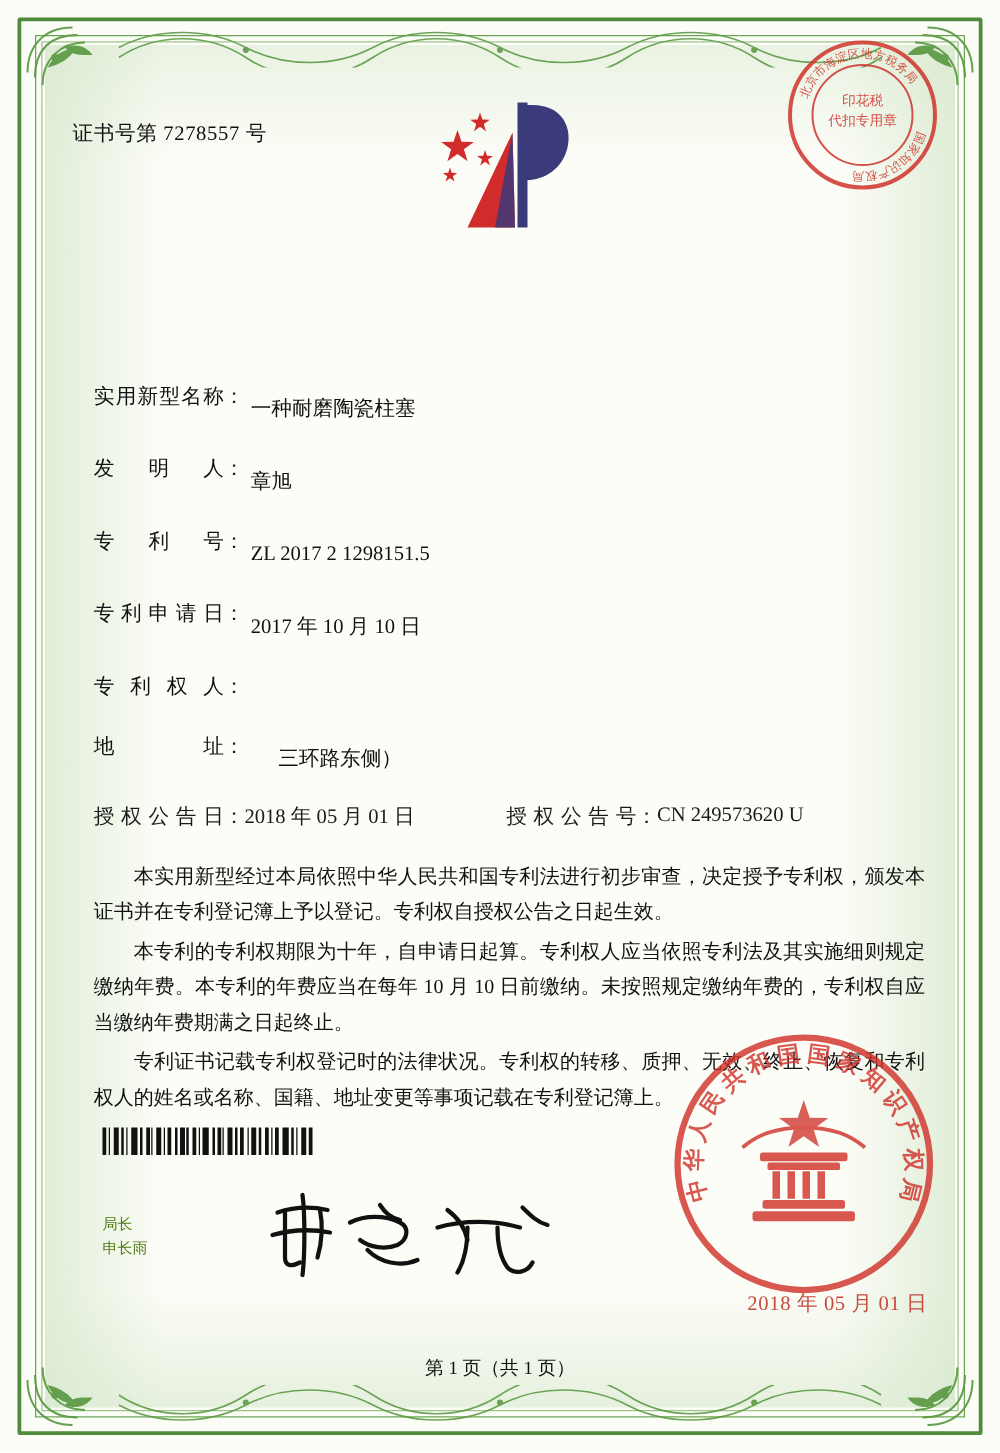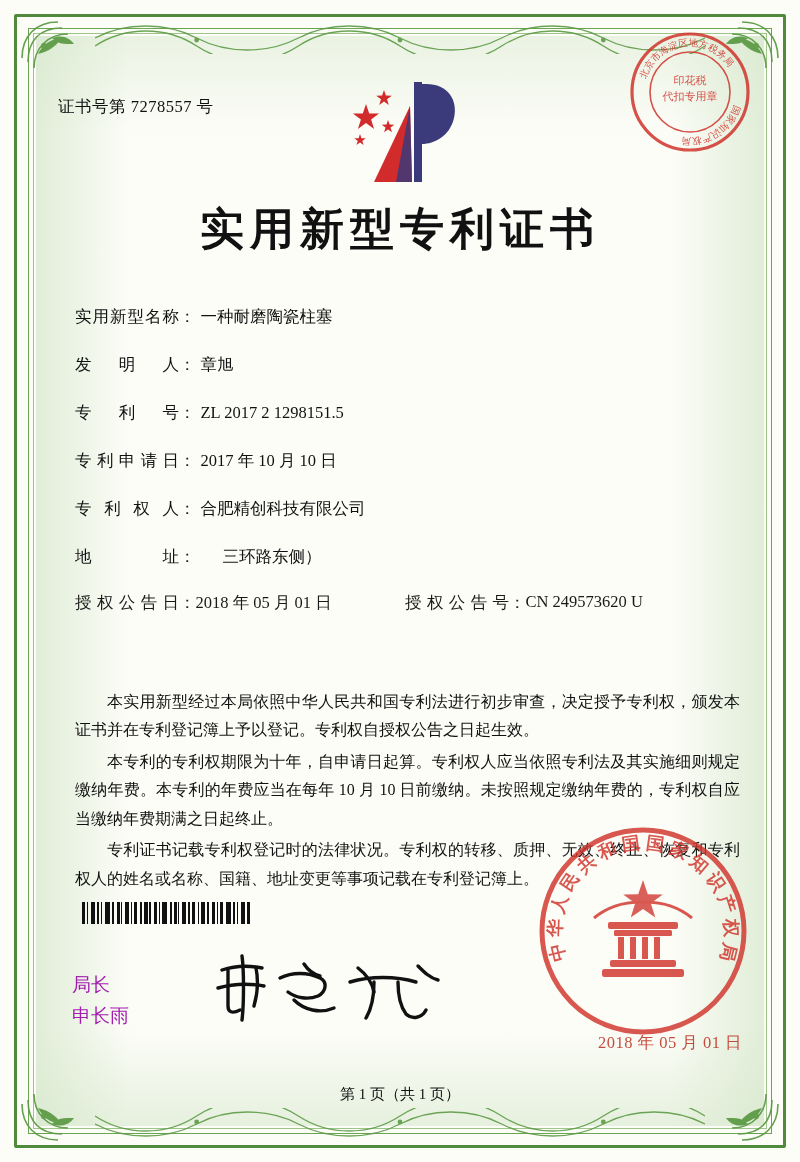--- a/index.html
+++ b/index.html
@@ -137,20 +137,21 @@
     text-align-last: justify;
     color: #111;
   }
   .field .colon {
     flex: 0 0 auto;
     padding-right: 5px;
   }
   .field .value {
     flex: 1 1 auto;
     color: #111;
+    margin-top: 10px;
   }
   .field .value .line2 { display: block; margin-left: 22px; }
 
   
   .grant-row {
     display: flex;
     align-items: flex-start;
     font-size: 16.5px;
     margin-bottom: 8px;
   }
@@ -203,25 +204,25 @@
   }
   .barcode i {
     display: block;
     background: #111;
     height: 100%;
   }
 
   
   .sign-label {
     position: absolute;
-    left: 32px;
+    left: 42px;
     top: 930px;
-    font-size: 19px;
+    font-size: 12px;
     line-height: 1.62;
-    color: #a21caf;
+    color: #4d7c0f;
   }
   .sign-label div { white-space: nowrap; }
 
   .handwriting {
     position: absolute;
     left: 168px;
     top: 908px;
     width: 260px;
     height: 80px;
   }
@@ -348,21 +349,20 @@
         <path d="M88 4 L96 4 L96 104 L88 104 Z" fill="#3b3a7a"></path>
         <path d="M84 28 L86 104 L48 104 Z" fill="#d22b2b"></path>
         <path d="M84 28 L86 104 L70 104 Z" fill="#3b3a7a" opacity=".85"></path>
         <path d="M40 26 l3.2 9.4 9.9 .1 -8 5.9 3 9.5 -8.1-5.8 -8.1 5.8 3-9.5 -8-5.9 9.9-.1z" fill="#d22b2b"></path>
         <path d="M58 12 l1.9 5.6 5.9 .1 -4.8 3.5 1.8 5.7 -4.8-3.5 -4.8 3.5 1.8-5.7 -4.8-3.5 5.9-.1z" fill="#d22b2b"></path>
         <path d="M62 42 l1.6 4.6 4.8 .1 -3.9 2.9 1.5 4.7 -3.9-2.9 -4 2.9 1.5-4.7 -3.9-2.9 4.8-.1z" fill="#d22b2b"></path>
         <path d="M34 56 l1.4 4.2 4.4 .1 -3.5 2.6 1.3 4.2 -3.6-2.6 -3.6 2.6 1.4-4.2 -3.6-2.6 4.4-.1z" fill="#d22b2b"></path>
       </svg>
     </div>
 
-    <div class="title">实用新型专利证书</div>
 
     <div class="fields">
 
       <div class="field">
         <span class="label">实用新型名称</span>
         <span class="colon">：</span>
         <span class="value">一种耐磨陶瓷柱塞</span>
       </div>
 
       <div class="field">
@@ -379,21 +379,20 @@
 
       <div class="field">
         <span class="label">专利申请日</span>
         <span class="colon">：</span>
         <span class="value">2017 年 10 月 10 日</span>
       </div>
 
       <div class="field">
         <span class="label">专利权人</span>
         <span class="colon">：</span>
-        <span class="value">合肥精创科技有限公司</span>
       </div>
 
       <div class="field">
         <span class="label">地址</span>
         <span class="colon">：</span>
         <span class="value">
           <span class="line2">三环路东侧）</span>
         </span>
       </div>
 

